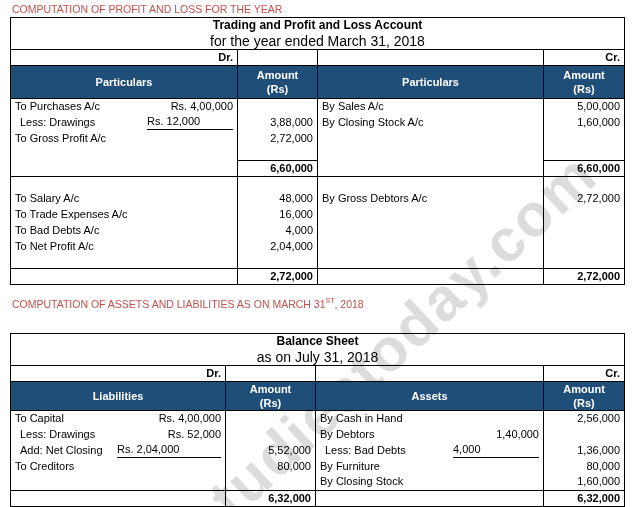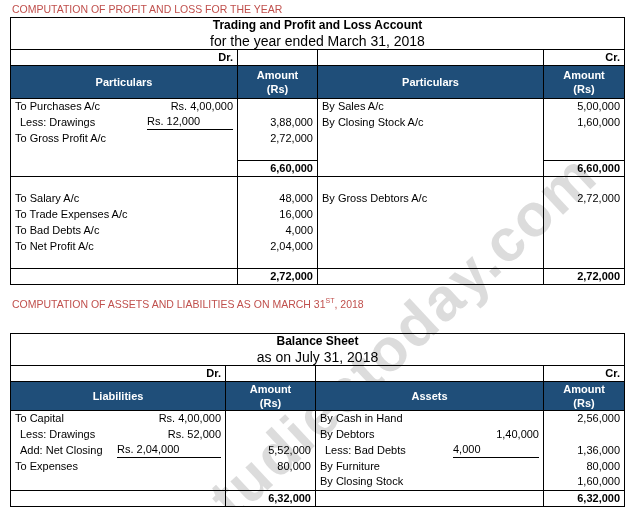--- a/index.html
+++ b/index.html
@@ -247,21 +247,21 @@
     <td class="c2 amt">5,52,000</td>
     <td class="c3">
           <div class="fx">
             <span class="ind">Less: Bad Debts</span>
             <span class="inner ul w86">4,000</span>
           </div>
         </td>
     <td class="c4 amt">1,36,000</td>
   </tr>
   <tr class="r">
-    <td class="c1">To Expenses</td>
+    <td class="c1">To Creditors</td>
     <td class="c2 amt">80,000</td>
     <td class="c3">By Furniture</td>
     <td class="c4 amt">80,000</td>
   </tr>
   <tr class="r">
     <td class="c1"></td>
     <td class="c2 amt"></td>
     <td class="c3">By Closing Stock</td>
     <td class="c4 amt">1,60,000</td>
   </tr>

